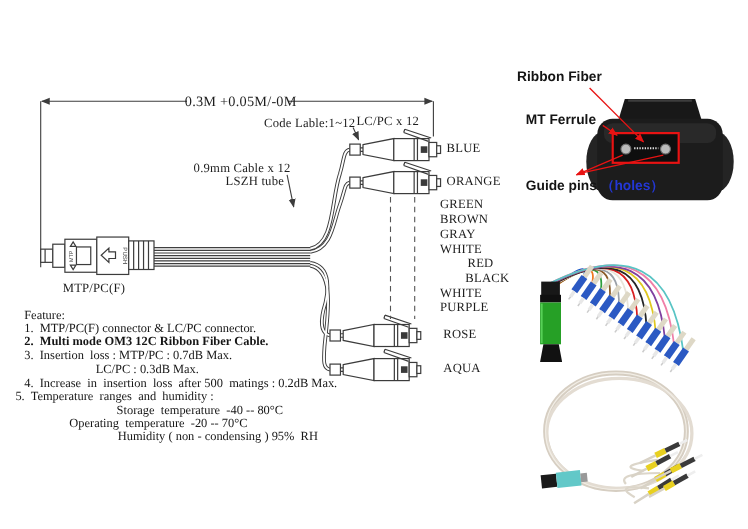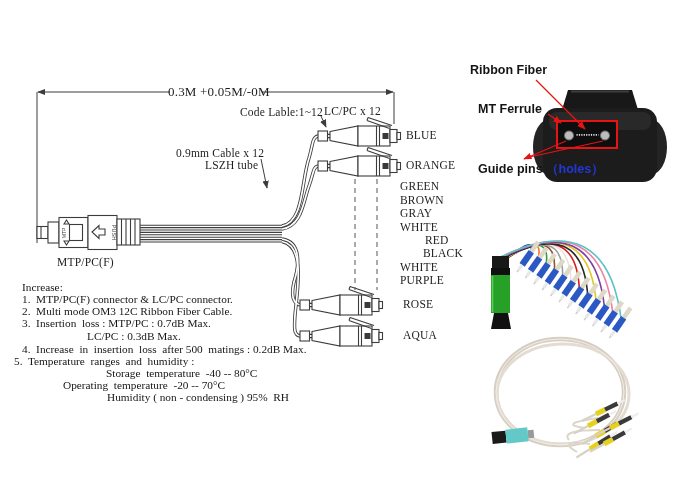--- a/index.html
+++ b/index.html
@@ -212,23 +212,23 @@
   <div class="lbl" style="left:400px;top:207px;">GRAY</div>
   <div class="lbl" style="left:400px;top:221px;">WHITE</div>
   <div class="lbl" style="left:400px;top:234px;margin-left:25px;">RED</div>
   <div class="lbl" style="left:400px;top:247px;margin-left:23px;">BLACK</div>
   <div class="lbl" style="left:400px;top:261px;">WHITE</div>
   <div class="lbl" style="left:400px;top:274px;">PURPLE</div>
   <div class="lbl" style="left:403px;top:298px;">ROSE</div>
   <div class="lbl" style="left:403px;top:329px;">AQUA</div>
 
   <div>
-    <div class="feat" style="left:22px;top:281px;">Increase:</div>
+    <div class="feat" style="left:22px;top:281px;">Feature:</div>
     <div class="feat" style="left:22px;top:293px;">1.  MTP/PC(F) connector &amp; LC/PC connector.</div>
-    <div class="feat" style="left:22px;top:305px;">2.  Multi mode OM3 12C Ribbon Fiber Cable.</div>
+    <div class="feat" style="left:22px;top:305px;font-weight:bold;">2.  Multi mode OM3 12C Ribbon Fiber Cable.</div>
     <div class="feat" style="left:22px;top:317px;">3.  Insertion  loss : MTP/PC : 0.7dB Max.</div>
     <div class="feat" style="left:87px;top:330px;">LC/PC : 0.3dB Max.</div>
     <div class="feat" style="left:22px;top:343px;">4.  Increase  in  insertion  loss  after 500  matings : 0.2dB Max.</div>
     <div class="feat" style="left:14px;top:355px;text-align:right;">5.  Temperature  ranges  and  humidity :</div>
     <div class="feat" style="left:63px;top:367px;margin-left:43px;">Storage  temperature  -40 -- 80°C</div>
     <div class="feat" style="left:63px;top:379px;">Operating  temperature  -20 -- 70°C</div>
     <div class="feat" style="left:63px;top:391px;margin-left:44px;">Humidity ( non - condensing ) 95%  RH</div>
   </div>
 
   <div class="photo-lbl" style="left:470px;top:63px;">Ribbon Fiber</div>

